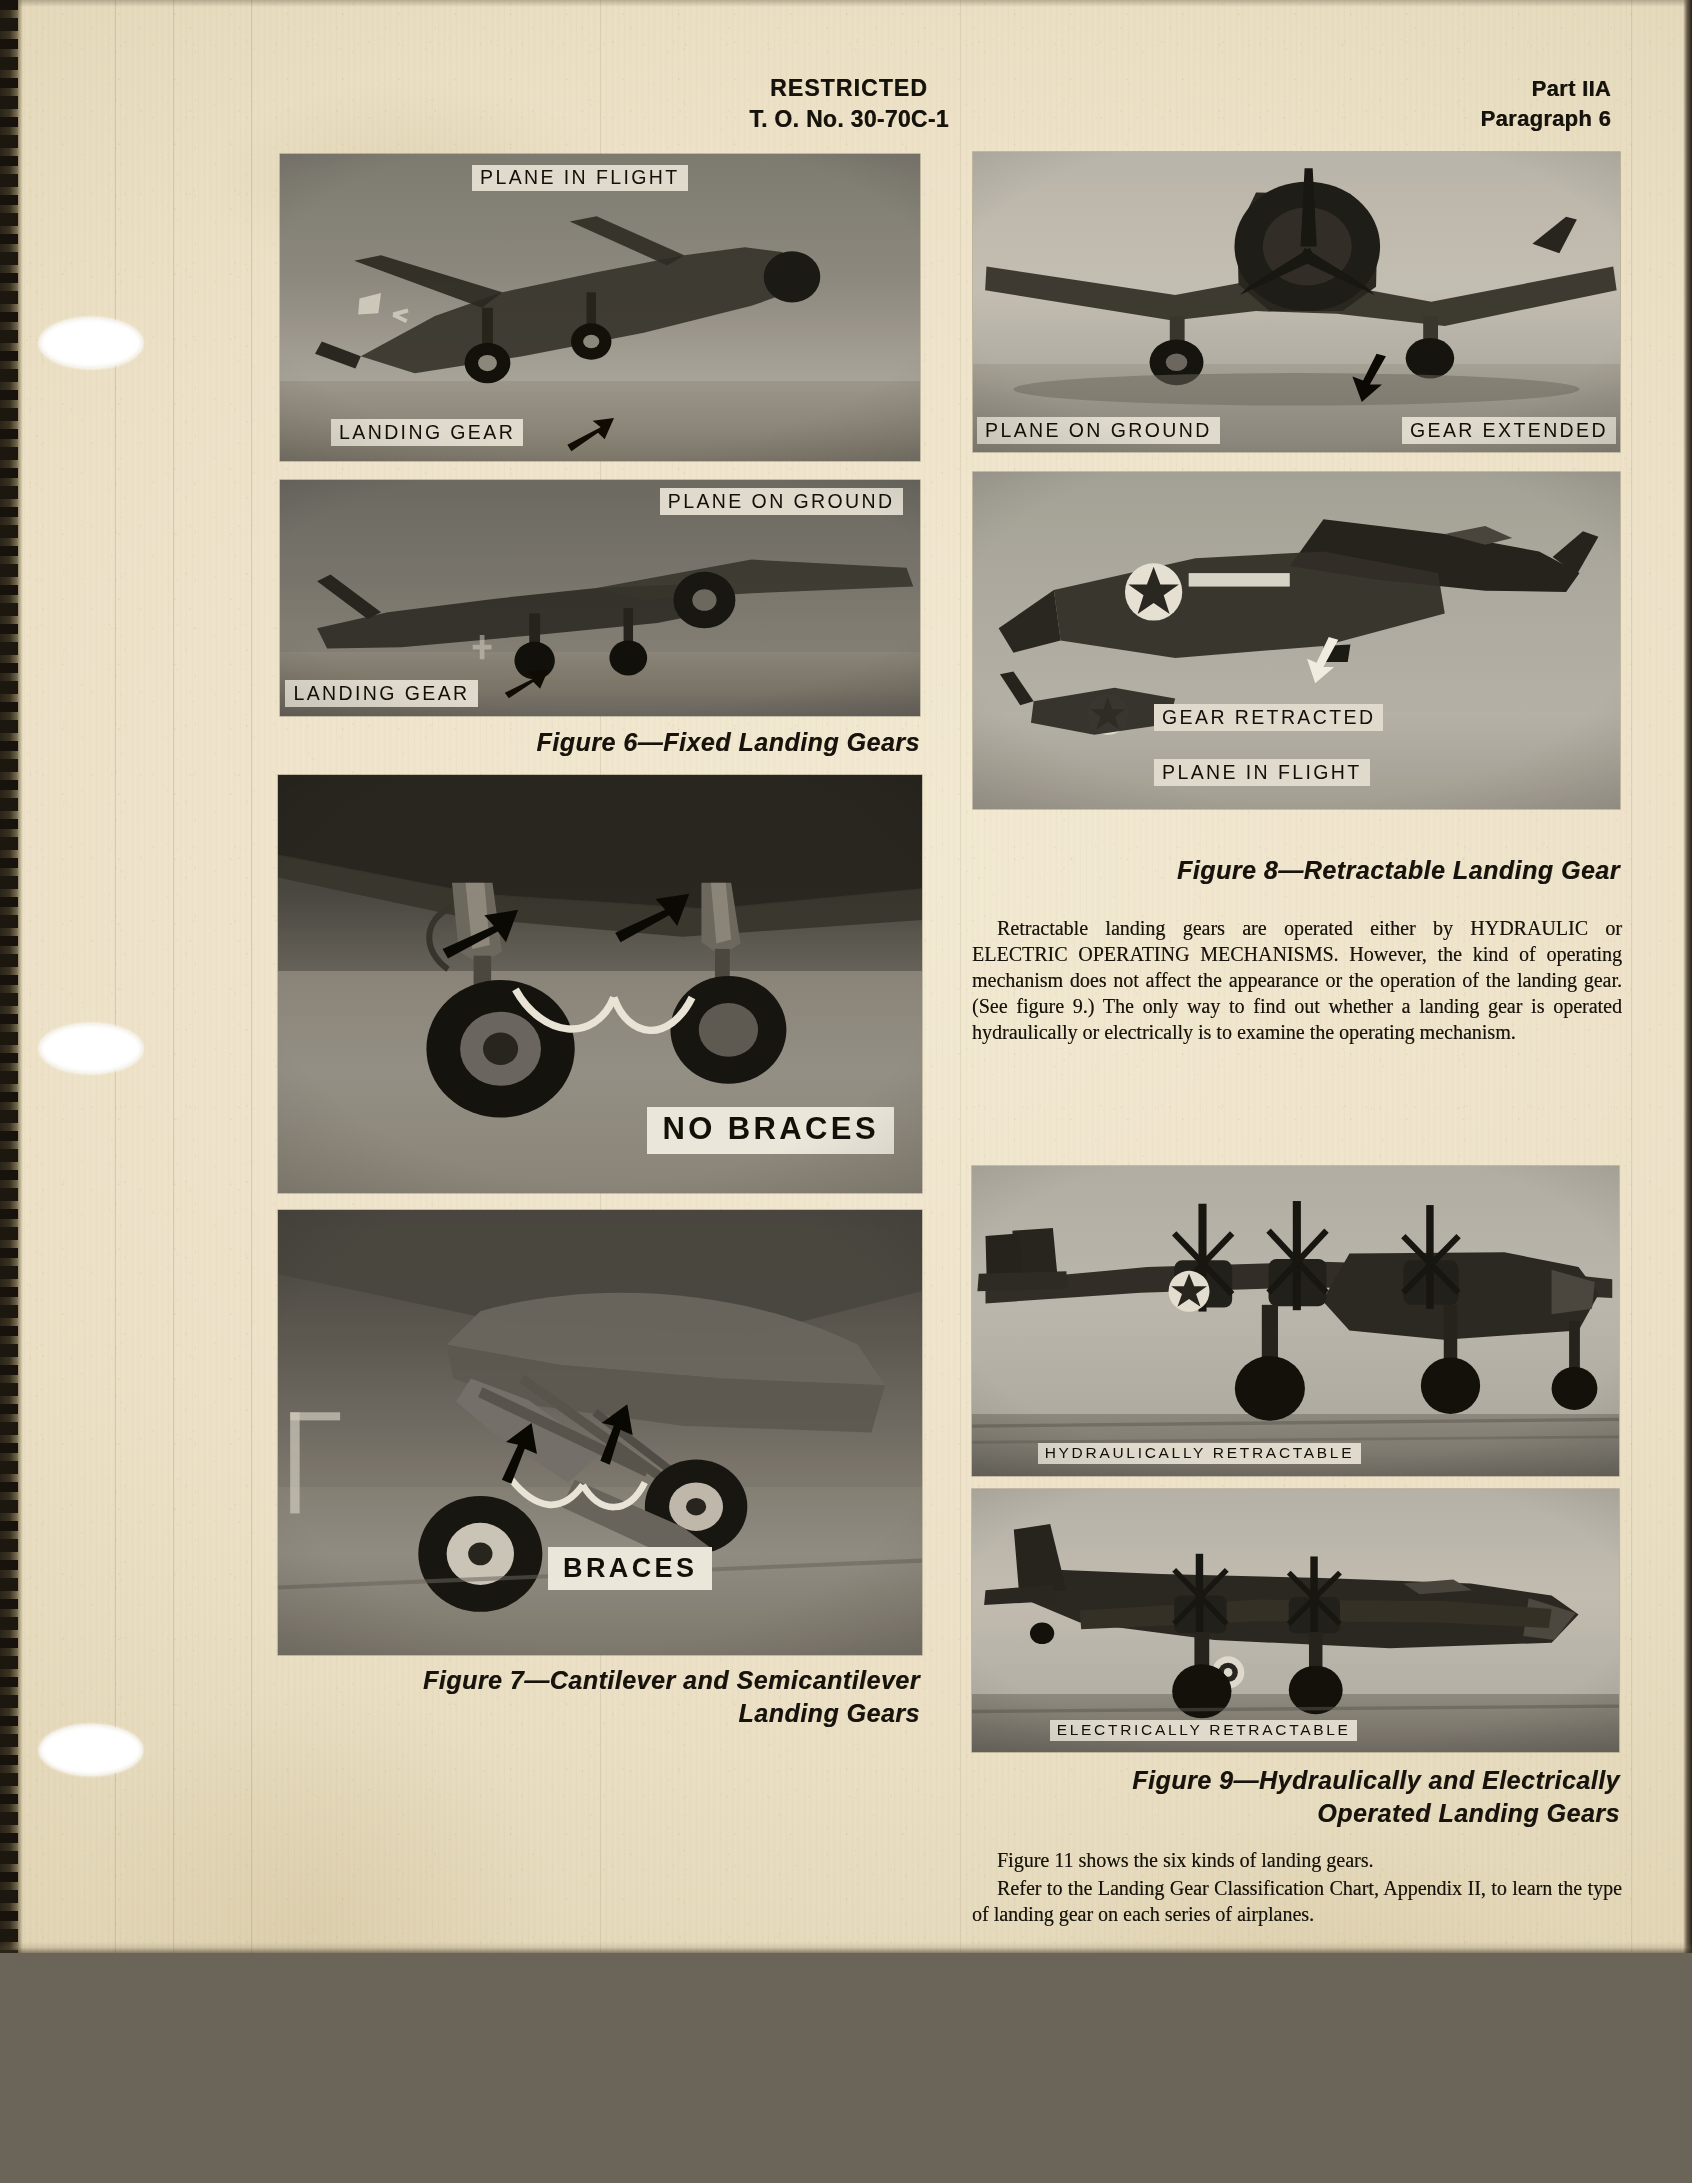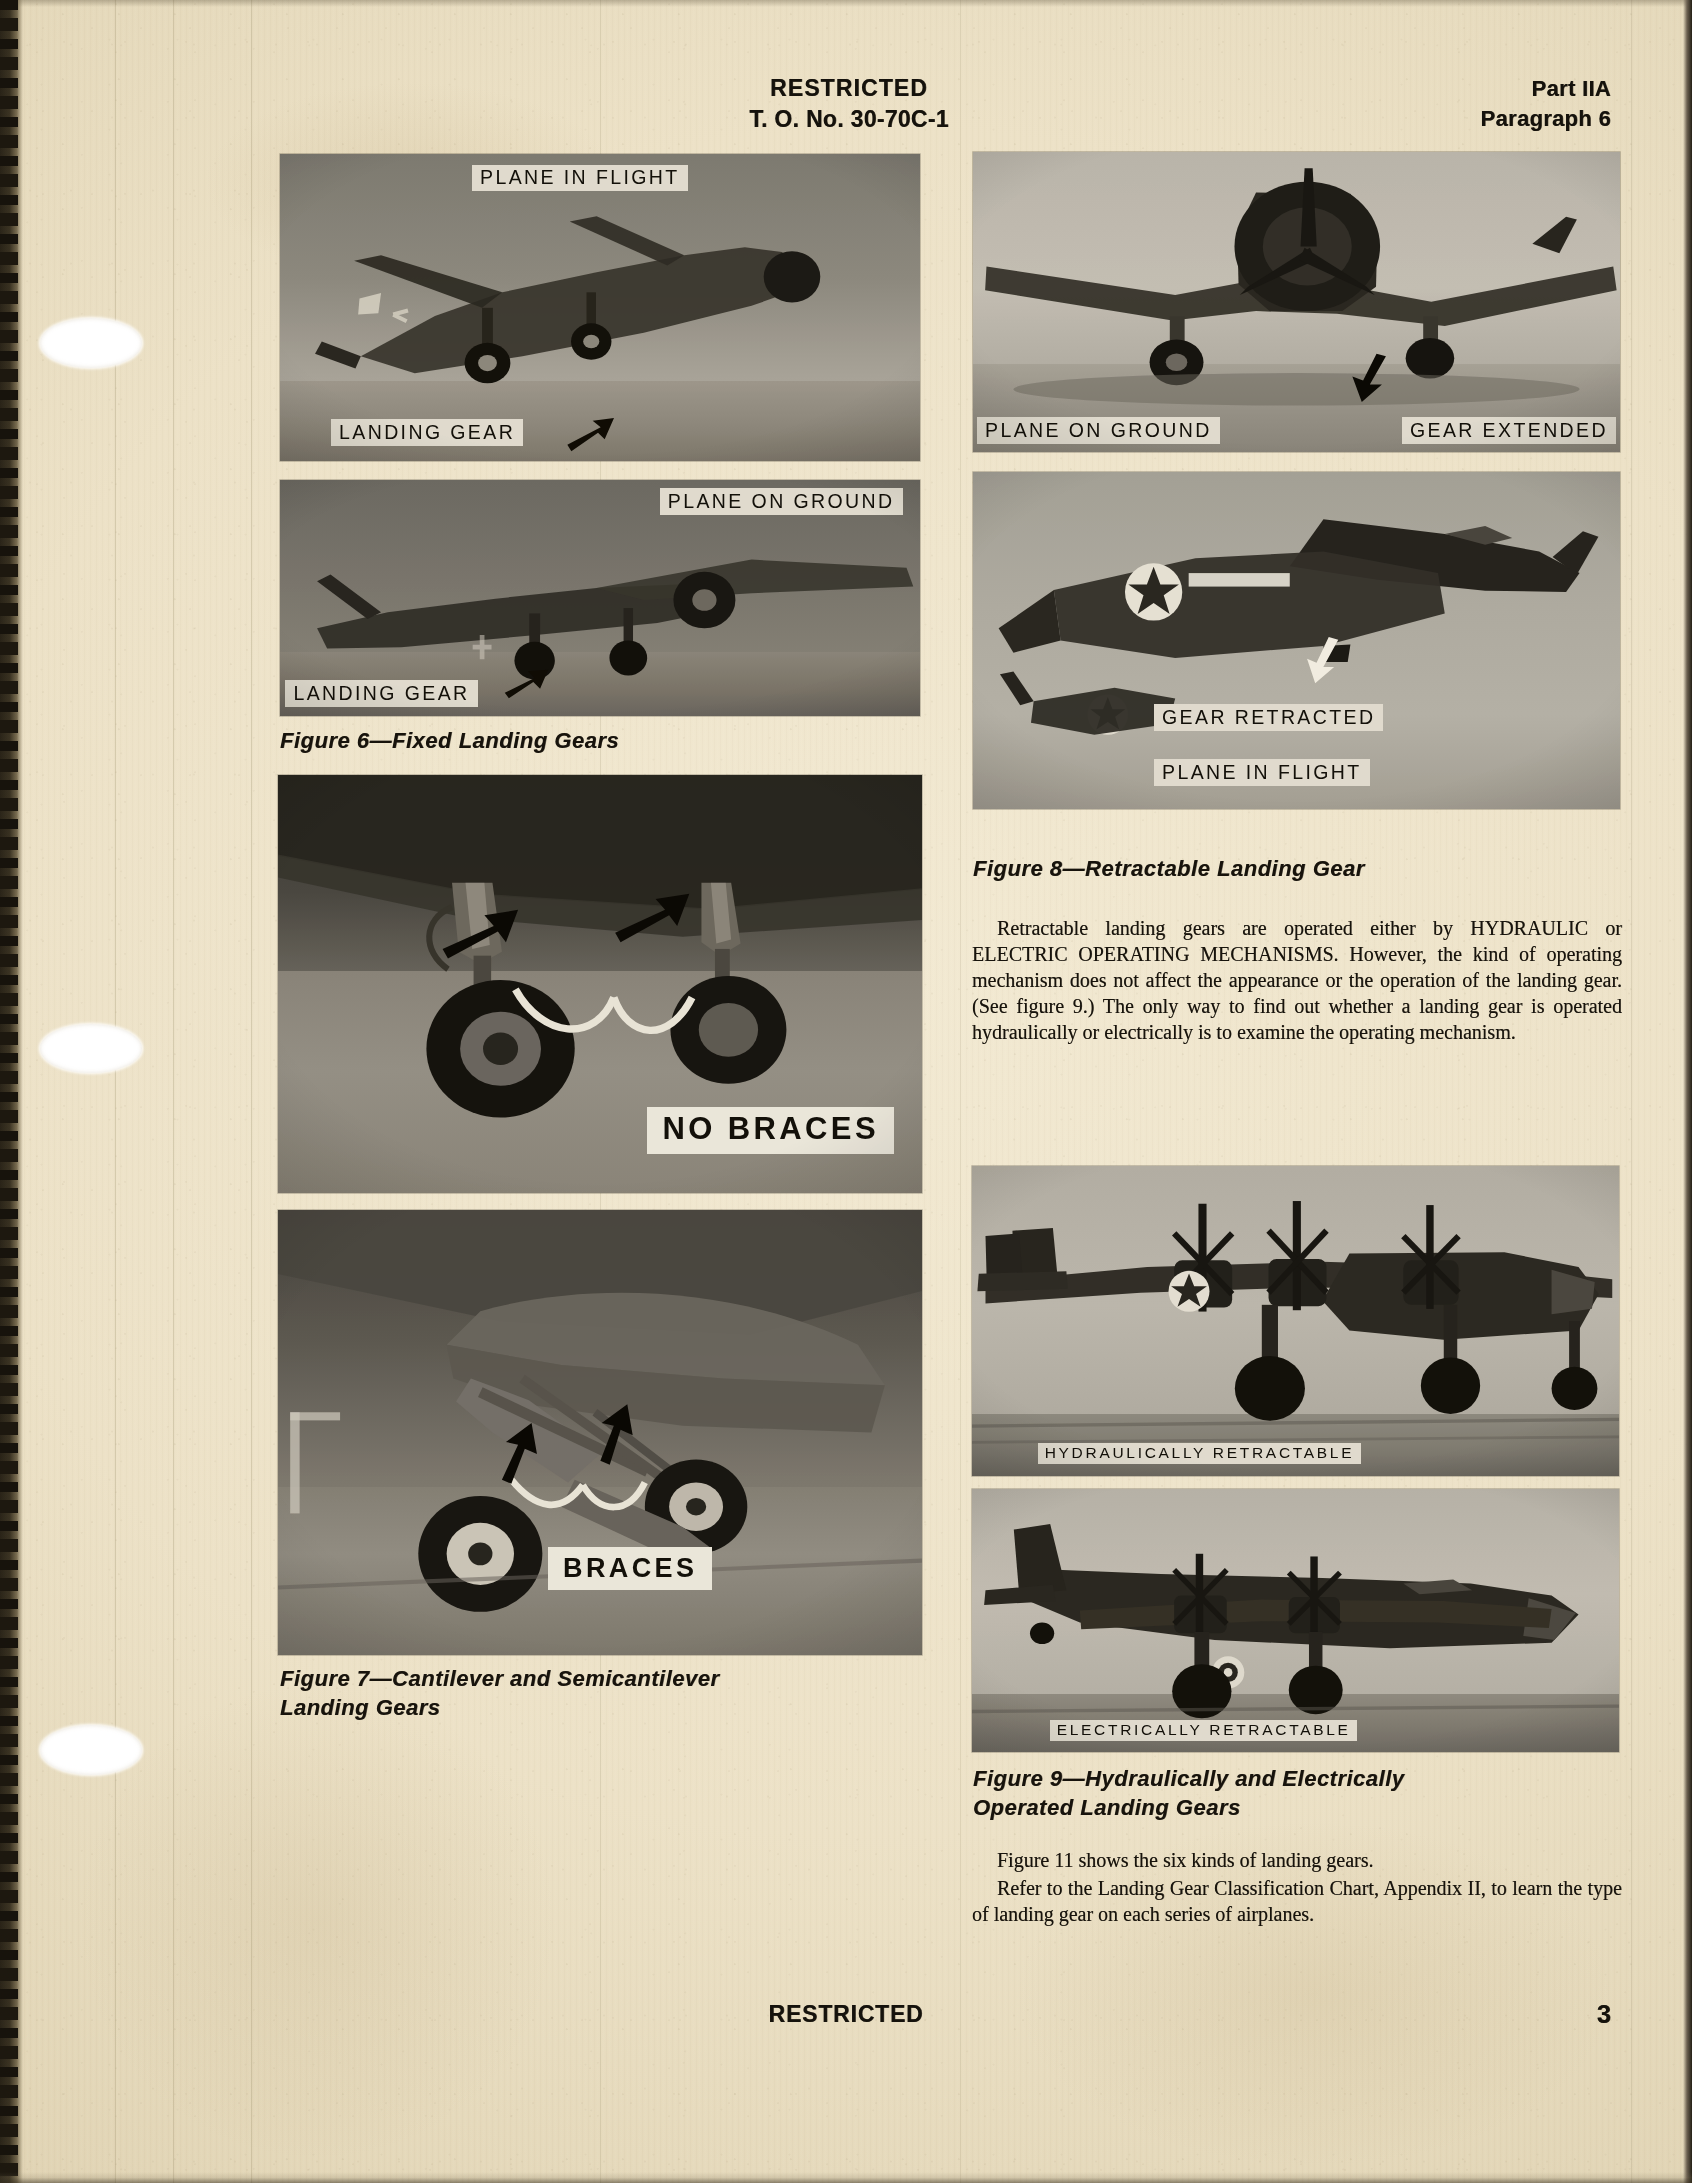--- a/index.html
+++ b/index.html
@@ -8,21 +8,21 @@
     margin: 0; padding: 0;
     background: #6b6458;
   }
   body {
     font-family: "Liberation Serif", serif;
   }
 
   #page {
     position: relative;
     width: 1692px;
-    height: 2183px;
+    height: 1953px;
     overflow: hidden;
     background:
       
       repeating-linear-gradient(
         90deg,
         rgba(150,135,105,0.055) 0px,
         rgba(150,135,105,0.00) 1.3px,
         rgba(255,250,235,0.05) 3.4px,
         rgba(150,135,105,0.00) 6px
       ),
@@ -160,24 +160,24 @@
   .plabel.big { font-size: 31px; letter-spacing: 3.4px; font-weight: 700; padding: 6.7px 15px 8px 15px; background:#e8e4d8; }
 
   
   .arrow { position: absolute; }
 
   .caption {
     position: absolute;
     font-family: "Liberation Sans", sans-serif;
     font-weight: 700;
     font-style: italic;
-    font-size: 22px;
+    font-size: 25px;
     letter-spacing: 0.5px;
     color: #17130c;
-    text-align: left;
+    text-align: right;
     line-height: 1.33;
     text-shadow: 0.4px 0.3px 0 rgba(25,20,12,0.55);
   }
 
   .body-text {
     position: absolute;
     font-family: "Liberation Serif", serif;
     font-size: 20px;
     line-height: 1.295;
     color: #17130c;

